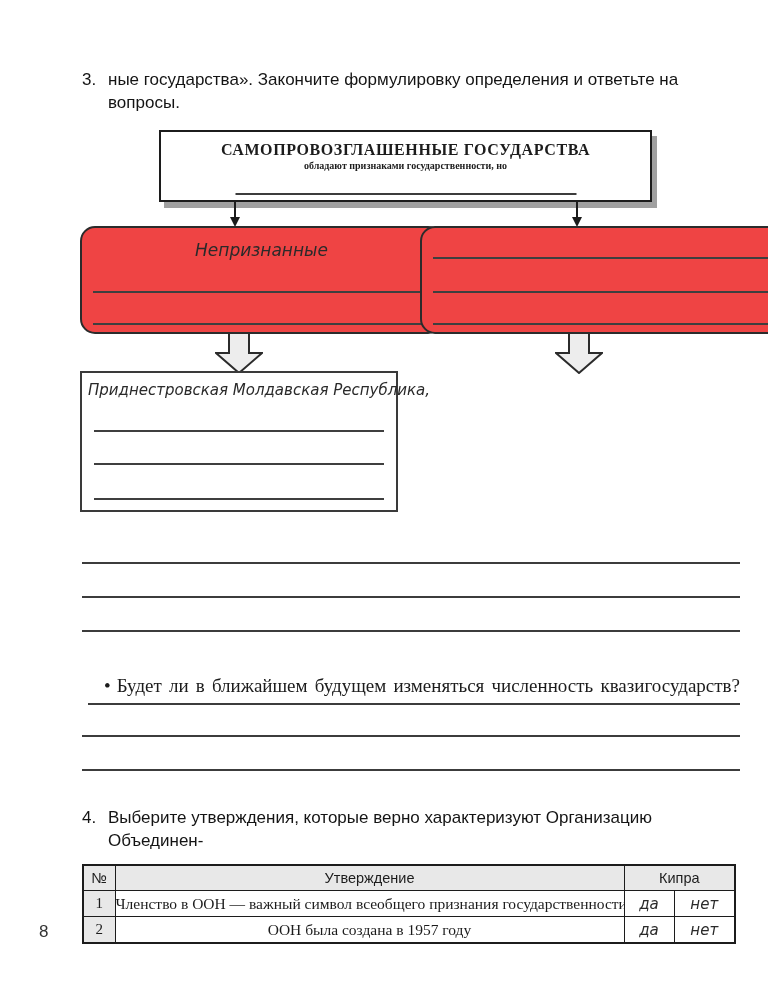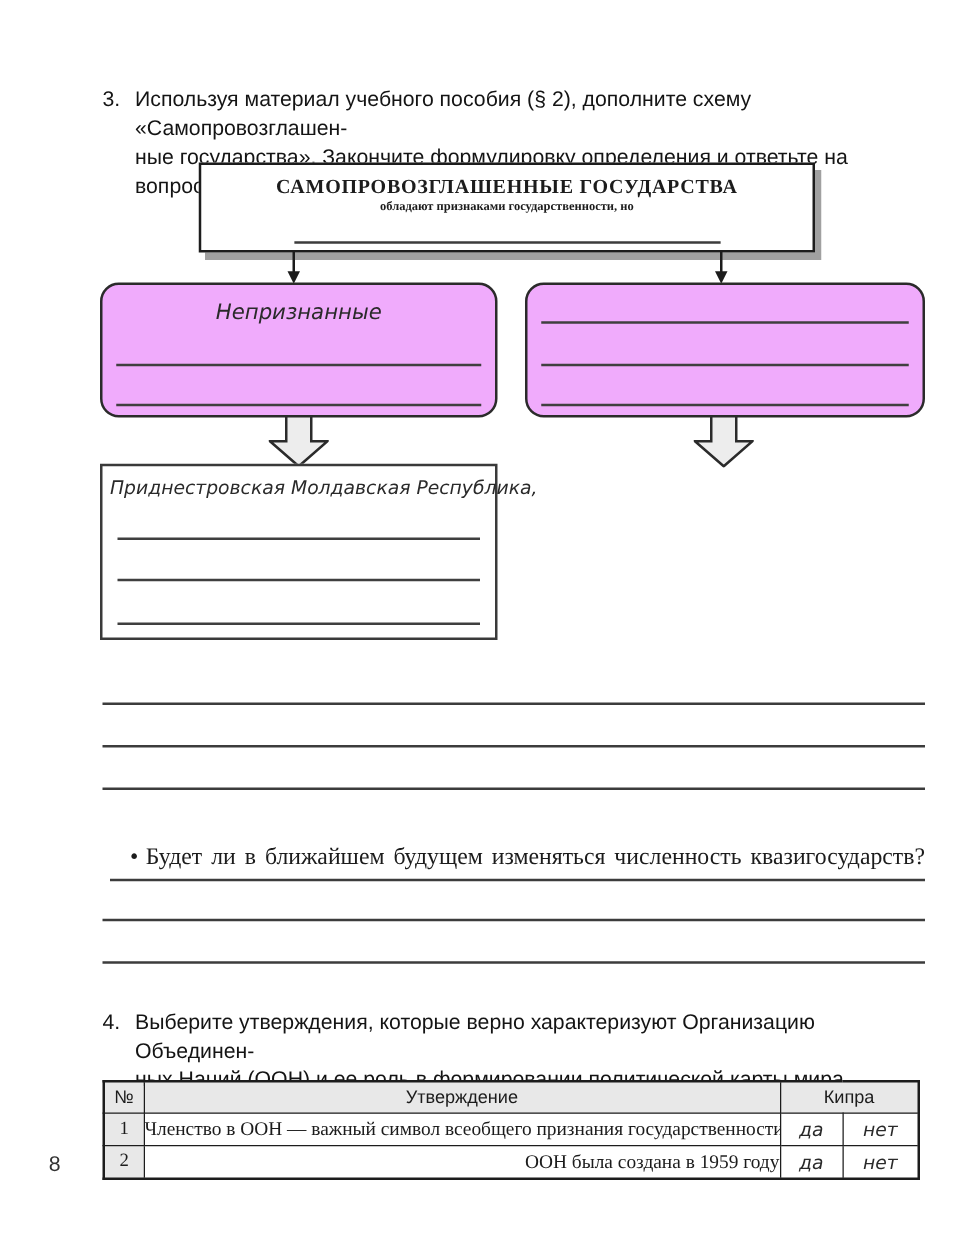--- a/index.html
+++ b/index.html
@@ -24,22 +24,22 @@
   .hdr-title { margin-top:9px; font-weight:bold; font-size:16px; letter-spacing:0.6px; }
   .hdr-sub   { margin-top:1px; font-weight:bold; font-size:10px; }
   .hdr-line  { position:absolute; left:50%; transform:translateX(-50%);
                bottom:5px; width:341px; border-bottom:2px solid #3c3c3c; }
 
   
   .thin-arrow { position:absolute; width:14px; height:26px; }
 
   
   .box-round {
-    position:absolute; top:226px; height:104px; background:#f0abfc;
-    border:2px solid #2b2b2b; border-radius:15px;
+    position:absolute; top:226px; height:104px; background:#ef4444;
+    border:2px solid #2b2b2b; border-radius:15px;padding-left:45px;
   }
   .box-round .label { position:absolute; top:12px; left:0; right:0; text-align:center;
                       font-size:17px; }
   .box-round .ln { position:absolute; left:11px; right:11px; border-bottom:2px solid #3f3f3f; }
 
   
   .block-arrow { position:absolute; top:332px; width:48px; height:42px; }
 
   
   .box-rect {
@@ -67,35 +67,34 @@
 
   
   table.tbl { position:absolute; left:82px; top:864px; border-collapse:collapse;
               table-layout:fixed; width:652px; }
   table.tbl th, table.tbl td { border:1.5px solid #1c1c1c; padding:0; }
   table.tbl { border:2px solid #1c1c1c; }
   table.tbl th { height:24px; background:#e8e8e8; font-family:"Liberation Sans", sans-serif;
                  font-weight:normal; font-size:14.5px; text-align:center; }
   table.tbl td { height:25px; }
   td.cell-num { background:#e8e8e8; text-align:center; font-size:15px; }
-  td.cell-stmt { text-align:right; padding:0 8px; font-size:15.5px; white-space:nowrap; overflow:hidden; }
+  td.cell-stmt { text-align:center; padding:0 8px; font-size:15.5px; white-space:nowrap; overflow:hidden; }
   td.cell-ans { text-align:center; font-size:15px; }
 
   .page-num { position:absolute; left:39px; top:922px; font-family:"Liberation Sans", sans-serif;
               font-size:17px; color:#333; }
 </style>
 </head>
 <body>
 
 <div class="page">
 
   <div class="task" style="left:82px; top:68px; width:662px;">
     <span class="num">3.</span>
     <span class="tlines">
-      <span style="display:block">Используя материал учебного пособия (§ 2), дополните схему «Самопровозглашен-</span>
       <span style="display:block">ные государства». Закончите формулировку определения и ответьте на вопросы.</span>
     </span>
   </div>
 
   <div class="hdr-box">
     <div class="hdr-title">САМОПРОВОЗГЛАШЕННЫЕ ГОСУДАРСТВА</div>
     <div class="hdr-sub">обладают признаками государственности, но</div>
     <div class="hdr-line"></div>
   </div>
 
@@ -144,21 +143,20 @@
   <div class="quest-row">
     <span class="fill-line"></span>
   </div>
   <div class="wline" style="top:735px;"></div>
   <div class="wline" style="top:769px;"></div>
 
   <div class="task" style="left:82px; top:806px; width:662px;">
     <span class="num">4.</span>
     <span class="tlines">
       <span style="display:block">Выберите утверждения, которые верно характеризуют Организацию Объединен-</span>
-      <span style="display:block">ных Наций (ООН) и ее роль в формировании политической карты мира.</span>
     </span>
   </div>
 
   <table class="tbl">
     <colgroup>
         <col style="width:32px">
         <col style="width:509px">
         <col style="width:50px">
         <col style="width:61px">
       </colgroup>
@@ -169,21 +167,21 @@
       <th colspan="2">Кипра</th>
     </tr>
     <tr>
       <td class="cell-num">1</td>
       <td class="cell-stmt">Членство в ООН — важный символ всеобщего признания государственности</td>
       <td class="cell-ans hand">да</td>
       <td class="cell-ans hand">нет</td>
     </tr>
     <tr>
       <td class="cell-num">2</td>
-      <td class="cell-stmt">ООН была создана в 1959 году</td>
+      <td class="cell-stmt">ООН была создана в 1957 году</td>
       <td class="cell-ans hand">да</td>
       <td class="cell-ans hand">нет</td>
     </tr>
   </tbody>
     </table>
 
   <div class="page-num">8</div>
 
 </div>
 

